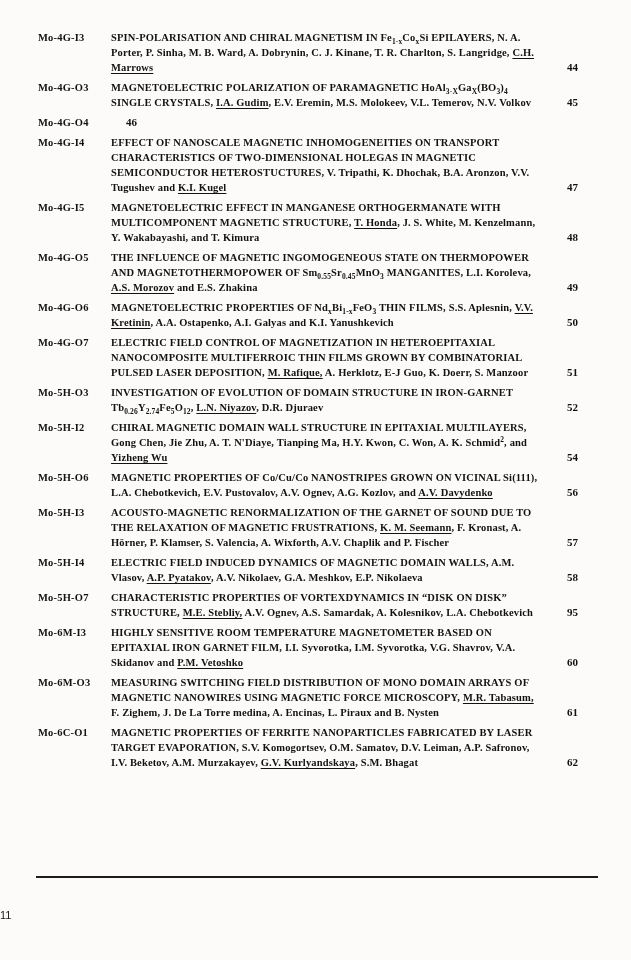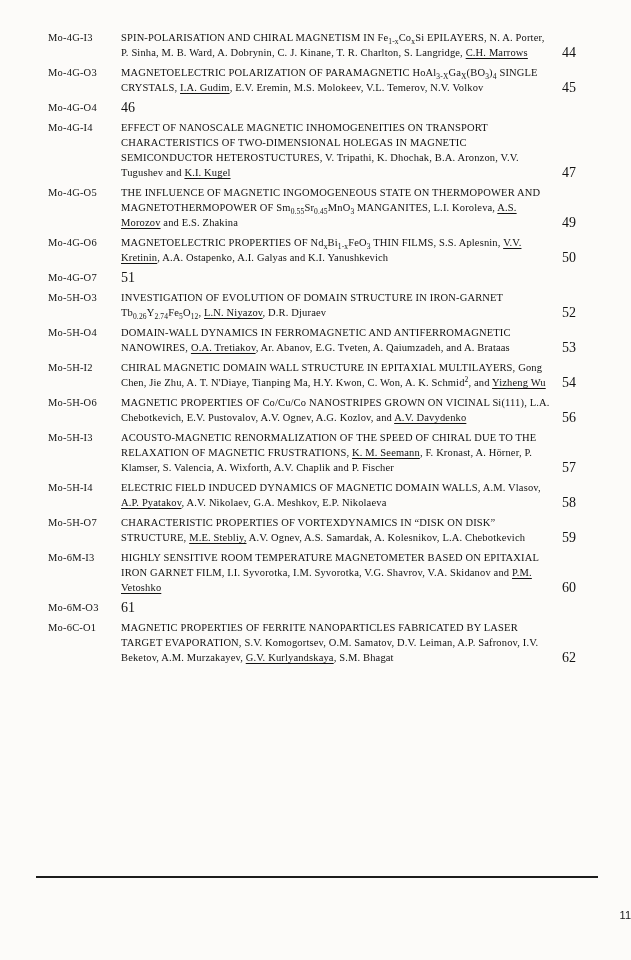--- a/index.html
+++ b/index.html
@@ -11,23 +11,24 @@
     position: relative;
     width: 631px;
     height: 960px;
     background: #fcfbf9;
     overflow: hidden;
     font-family: "Liberation Serif", serif;
     color: #121212;
   }
   .toc {
     position: absolute;
-    left: 48px;
+    left: 38px;
     top: 30px;
     width: 540px;
+    font-weight: bold;
   }
   .entry {
     display: flex;
     align-items: flex-start;
     margin-bottom: 5px;
   }
   .code {
     flex: 0 0 73px;
     font-size: 10.5px;
     line-height: 15px;
@@ -37,21 +38,22 @@
   .text {
     flex: 1 1 auto;
     font-size: 10.5px;
     line-height: 15px;
     letter-spacing: 0.15px;
     padding-right: 12px;
   }
   .page-col {
     flex: 0 0 26px;
     align-self: flex-end;
-    font-size: 14px;
+    text-align: right;
+    font-size: 11px;
     line-height: 15px;
   }
   .text sub, .text sup {
     font-size: 7.5px;
     line-height: 0;
   }
   .text .u {
     text-decoration: underline;
     text-underline-offset: 1.5px;
   }
@@ -61,21 +63,21 @@
     top: 876px;
     width: 562px;
     height: 2px;
     background: #1c1c1c;
   }
   .footer {
     position: absolute;
     left: 0;
     top: 909px;
     width: 631px;
-    text-align: right;
+    text-align: left;
     font-family: "Liberation Sans", sans-serif;
     font-size: 11px;
     color: #1a1a1a;
   }
 </style>
 </head>
 <body>
 
 <div class="sheet">
   <div class="toc">
@@ -92,75 +94,77 @@
       <div class="entry">
         <div class="code">Mo-4G-O4</div>
         <div class="page-col">46</div>
       </div>
       <div class="entry">
         <div class="code">Mo-4G-I4</div>
         <div class="text"><span>EFFECT OF NANOSCALE MAGNETIC INHOMOGENEITIES ON TRANSPORT CHARACTERISTICS OF TWO-DIMENSIONAL HOLEGAS IN MAGNETIC SEMICONDUCTOR HETEROSTUCTURES, V. Tripathi, K. Dhochak, B.A. Aronzon, V.V. Tugushev and </span><span class="u">K.I. Kugel</span></div>
         <div class="page-col">47</div>
       </div>
       <div class="entry">
+        <div class="code">Mo-4G-I5</div>
+        <div class="text"><span>MAGNETOELECTRIC EFFECT IN MANGANESE ORTHOGERMANATE WITH MULTICOMPONENT MAGNETIC STRUCTURE, </span><span class="u">T. Honda</span><span>, J. S. White, M. Kenzelmann, Y. Wakabayashi, and T. Kimura</span></div>
+        <div class="page-col">48</div>
+      </div>
+      <div class="entry">
         <div class="code">Mo-4G-O5</div>
         <div class="text"><span>THE INFLUENCE OF MAGNETIC INGOMOGENEOUS STATE ON THERMOPOWER AND MAGNETOTHERMOPOWER OF Sm</span><sub>0.55</sub><span>Sr</span><sub>0.45</sub><span>MnO</span><sub>3</sub><span> MANGANITES, L.I. Koroleva, </span><span class="u">A.S. Morozov</span><span> and E.S. Zhakina</span></div>
         <div class="page-col">49</div>
       </div>
       <div class="entry">
         <div class="code">Mo-4G-O6</div>
         <div class="text"><span>MAGNETOELECTRIC PROPERTIES OF Nd</span><sub>x</sub><span>Bi</span><sub>1-x</sub><span>FeO</span><sub>3</sub><span> THIN FILMS,  S.S. Aplesnin, </span><span class="u">V.V. Kretinin</span><span>, A.A. Ostapenko, A.I. Galyas and K.I. Yanushkevich</span></div>
         <div class="page-col">50</div>
       </div>
       <div class="entry">
         <div class="code">Mo-4G-O7</div>
+        <div class="text"><span>ELECTRIC FIELD CONTROL OF MAGNETIZATION IN HETEROEPITAXIAL NANOCOMPOSITE MULTIFERROIC THIN FILMS GROWN BY COMBINATORIAL PULSED LASER DEPOSITION, </span><span class="u">M. Rafique,</span><span> A. Herklotz, E-J Guo, K. Doerr, S. Manzoor</span></div>
         <div class="page-col">51</div>
       </div>
       <div class="entry">
         <div class="code">Mo-5H-O3</div>
         <div class="text"><span>INVESTIGATION OF EVOLUTION OF DOMAIN STRUCTURE IN IRON-GARNET Tb</span><sub>0.26</sub><span>Y</span><sub>2.74</sub><span>Fe</span><sub>5</sub><span>O</span><sub>12</sub><span>, </span><span class="u">L.N. Niyazov</span><span>, D.R. Djuraev</span></div>
         <div class="page-col">52</div>
-      </div>
-      <div class="entry">
-        <div class="code">Mo-5H-O4</div>
-        <div class="text"><span>DOMAIN-WALL DYNAMICS IN FERROMAGNETIC AND ANTIFERROMAGNETIC NANOWIRES, </span><span class="u">O.A. Tretiakov</span><span>, Ar. Abanov, E.G. Tveten, A. Qaiumzadeh, and A. Brataas</span></div>
-        <div class="page-col">53</div>
       </div>
       <div class="entry">
         <div class="code">Mo-5H-I2</div>
         <div class="text"><span>CHIRAL MAGNETIC DOMAIN WALL STRUCTURE IN EPITAXIAL MULTILAYERS, Gong Chen, Jie Zhu, A. T. N'Diaye, Tianping Ma, H.Y. Kwon, C. Won, A. K. Schmid</span><sup>2</sup><span>, and </span><span class="u">Yizheng Wu</span></div>
         <div class="page-col">54</div>
       </div>
       <div class="entry">
         <div class="code">Mo-5H-O6</div>
         <div class="text"><span>MAGNETIC PROPERTIES OF Co/Cu/Co NANOSTRIPES GROWN ON VICINAL Si(111), L.A. Chebotkevich, E.V. Pustovalov, A.V. Ognev, A.G. Kozlov, and </span><span class="u">A.V. Davydenko</span></div>
         <div class="page-col">56</div>
       </div>
       <div class="entry">
         <div class="code">Mo-5H-I3</div>
-        <div class="text"><span>ACOUSTO-MAGNETIC RENORMALIZATION OF THE SPEED OF CHIRAL DUE TO THE RELAXATION OF MAGNETIC FRUSTRATIONS, </span><span class="u">K. M. Seemann</span><span>, F. Kronast, A. Hörner, P. Klamser, S. Valencia, A. Wixforth, A.V. Chaplik and P. Fischer</span></div>
+        <div class="text"><span>ACOUSTO-MAGNETIC RENORMALIZATION OF THE GARNET OF SOUND DUE TO THE RELAXATION OF MAGNETIC FRUSTRATIONS, </span><span class="u">K. M. Seemann</span><span>, F. Kronast, A. Hörner, P. Klamser, S. Valencia, A. Wixforth, A.V. Chaplik and P. Fischer</span></div>
         <div class="page-col">57</div>
       </div>
       <div class="entry">
         <div class="code">Mo-5H-I4</div>
         <div class="text"><span>ELECTRIC FIELD INDUCED DYNAMICS OF MAGNETIC DOMAIN WALLS, A.M. Vlasov, </span><span class="u">A.P. Pyatakov</span><span>, A.V. Nikolaev, G.A. Meshkov, E.P. Nikolaeva</span></div>
         <div class="page-col">58</div>
       </div>
       <div class="entry">
         <div class="code">Mo-5H-O7</div>
         <div class="text"><span>CHARACTERISTIC PROPERTIES OF VORTEXDYNAMICS IN “DISK ON DISK” STRUCTURE, </span><span class="u">M.E. Stebliy,</span><span> A.V. Ognev, A.S. Samardak, A. Kolesnikov, L.A. Chebotkevich</span></div>
-        <div class="page-col">59</div>
+        <div class="page-col">95</div>
       </div>
       <div class="entry">
         <div class="code">Mo-6M-I3</div>
         <div class="text"><span>HIGHLY SENSITIVE ROOM TEMPERATURE MAGNETOMETER BASED ON EPITAXIAL IRON GARNET FILM, I.I. Syvorotka, I.M. Syvorotka, V.G. Shavrov, V.A. Skidanov and </span><span class="u">P.M. Vetoshko</span></div>
         <div class="page-col">60</div>
       </div>
       <div class="entry">
         <div class="code">Mo-6M-O3</div>
+        <div class="text"><span>MEASURING SWITCHING FIELD DISTRIBUTION OF MONO DOMAIN ARRAYS OF MAGNETIC NANOWIRES USING MAGNETIC FORCE MICROSCOPY, </span><span class="u">M.R. Tabasum,</span><span> F. Zighem, J. De La Torre medina, A. Encinas, L. Piraux and B. Nysten</span></div>
         <div class="page-col">61</div>
       </div>
       <div class="entry">
         <div class="code">Mo-6C-O1</div>
         <div class="text"><span>MAGNETIC PROPERTIES OF FERRITE NANOPARTICLES FABRICATED BY LASER TARGET EVAPORATION, S.V. Komogortsev, O.M. Samatov, D.V. Leiman, A.P. Safronov, I.V. Beketov, A.M. Murzakayev, </span><span class="u">G.V. Kurlyandskaya</span><span>, S.M. Bhagat</span></div>
         <div class="page-col">62</div>
       </div>
     </div>
   <div class="rule"></div>
   <div class="footer">11</div>

